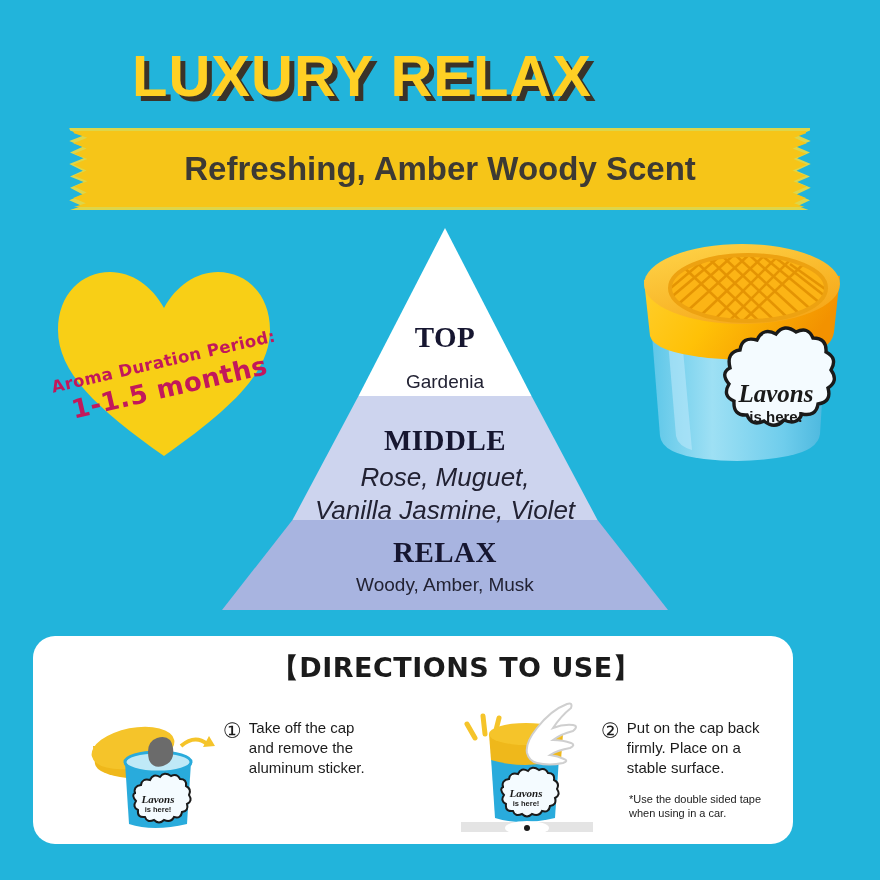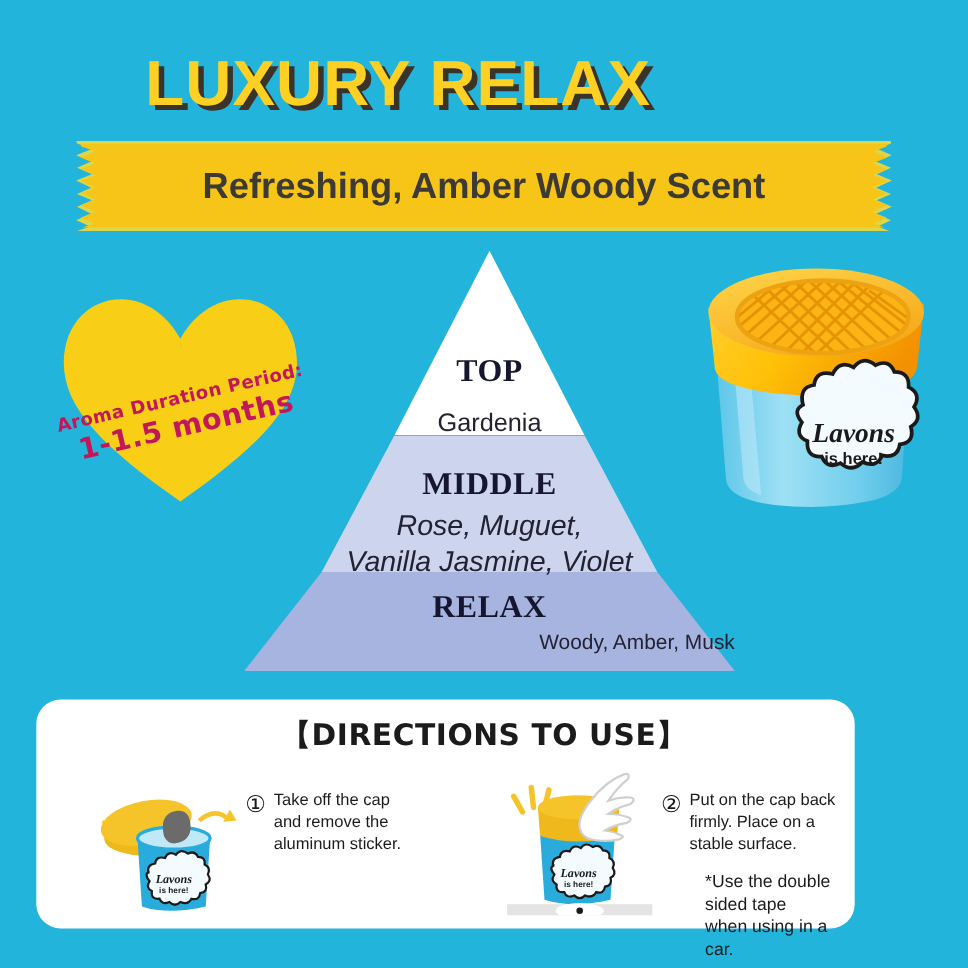--- a/index.html
+++ b/index.html
@@ -185,44 +185,45 @@
   }
   .tier-notes {
     position: absolute;
     width: 446px;
     text-align: center;
     font-family: "Liberation Sans", sans-serif;
     color: #222233;
     line-height: 1.28;
   }
   .lbl-top   { top: 93px; font-size: 29px; }
-  .notes-top { top: 142px; font-size: 23px; }
+  .notes-top { top: 142px; font-size: 19px; }
   .lbl-mid   { top: 196px; font-size: 29px; }
   .notes-mid { top: 233px; font-size: 26px; font-style: italic; }
   .lbl-last  { top: 308px; font-size: 29px; }
-  .notes-last{ top: 345px; font-size: 19px; text-align: right; }
+  .notes-last{ top: 345px; font-size: 19px; }
 
   
   .product {
     position: absolute;
     left: 630px;
     top: 240px;
     width: 225px;
     height: 230px;
   }
 
   
   .card {
     position: absolute;
     left: 33px;
     top: 636px;
     width: 744px;
     height: 208px;
     background: #ffffff;
     border-radius: 22px;
+    padding-left: 16px;
   }
   .card-title {
     position: absolute;
     top: 14px;
     width: 814px;
     text-align: center;
     font-size: 27px;
     font-weight: bold;
     color: #1b1b1b;
     letter-spacing: 0.5px;
@@ -248,25 +249,25 @@
   }
   .step-text {
     font-size: 15px;
     color: #1b1b1b;
     line-height: 1.33;
     font-family: "Liberation Sans", sans-serif;
     white-space: pre-line;
   }
   .step-body { display: flex; padding-top: 16px; }
   .step-note {
-    font-size: 16px;
+    font-size: 11px;
     color: #1b1b1b;
     line-height: 1.3;
     margin-top: 14px;
-    margin-left: 40px;
+    margin-left: 28px;
     font-family: "Liberation Sans", sans-serif;
     white-space: pre-line;
   }
   .step2-col { display: flex; flex-direction: column; }
 </style>
 </head>
 <body>
 
 <div id="page">
 

